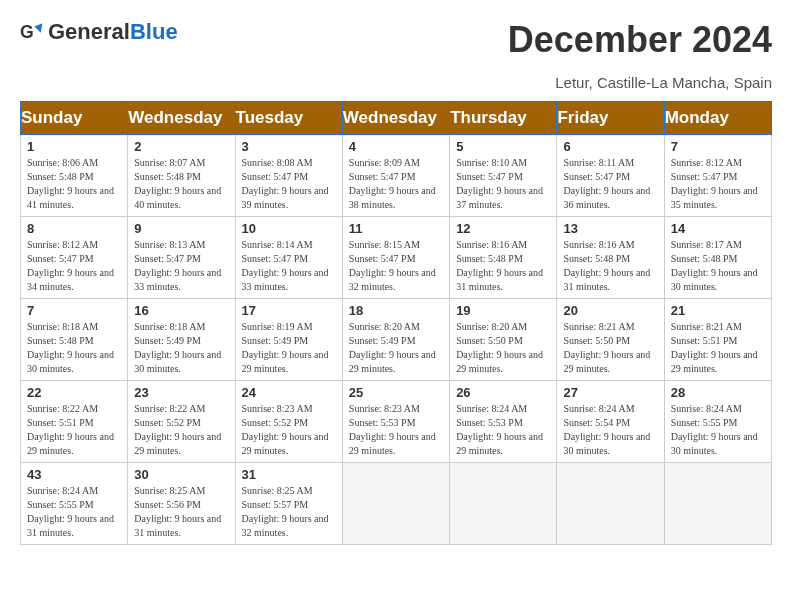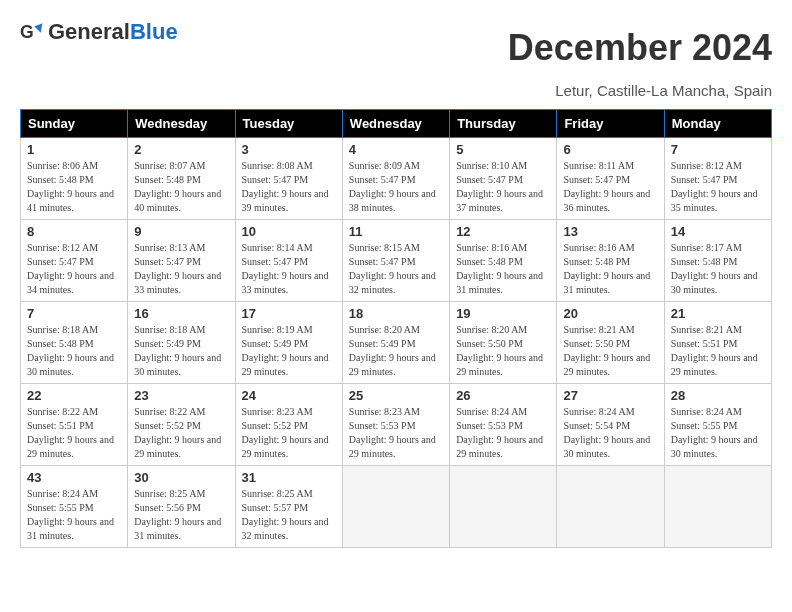--- a/index.html
+++ b/index.html
@@ -33,38 +33,37 @@
       height: 24px;
     }
     .title-section {
       text-align: right;
     }
     .month-title {
       font-size: 36px;
       font-weight: bold;
       color: #333;
       line-height: 1.1;
-      margin-top: 8px;
     }
     .location {
       font-size: 15px;
       color: #555;
       margin-top: 14px;
     }
     .calendar {
       width: 100%;
       border-collapse: collapse;
       border: 1px solid #ccc;
     }
     .calendar th {
-      background-color: #000000;
+      background-color: #a16207;
       color: #fff;
       text-align: left;
-      padding: 6px 7px;
-      font-size: 13px;
+      padding: 6px 0;
+      font-size: 17px;
       border: 1px solid #2277cc;
     }
     .calendar td {
       vertical-align: top;
       border: 1px solid #ccc;
       padding: 4px 6px;
       width: 14.28%;
       font-size: 10.5px;
       color: #333;
       min-height: 80px;

